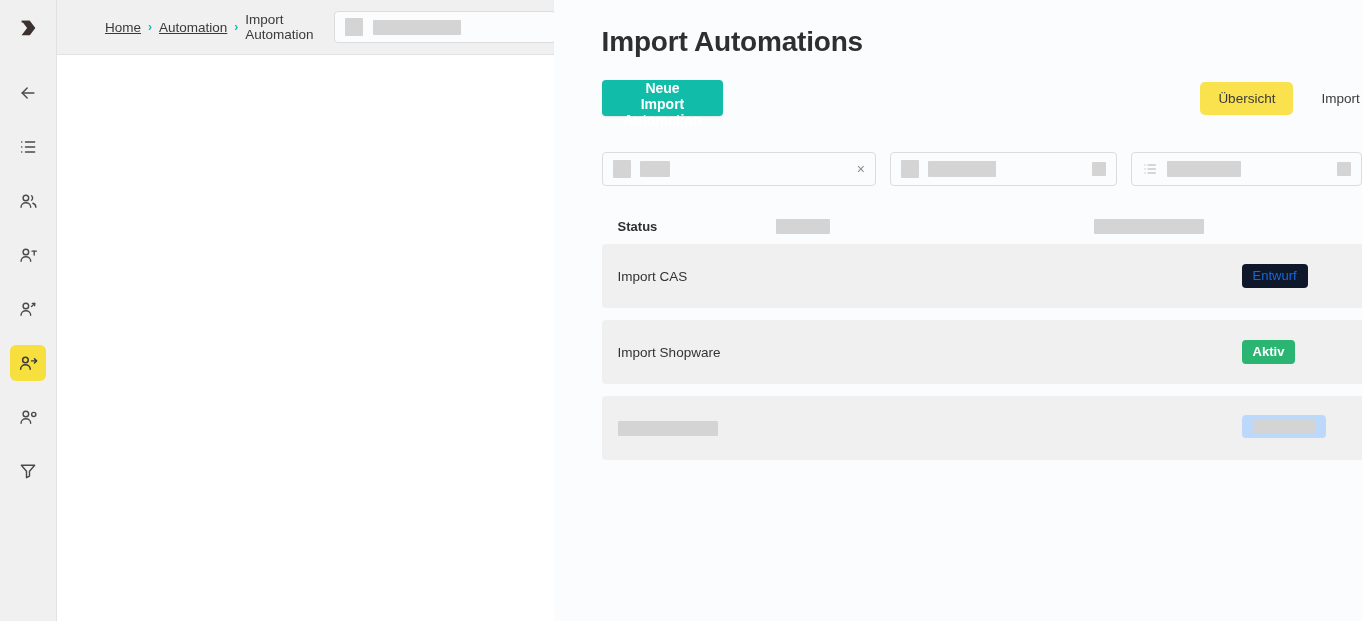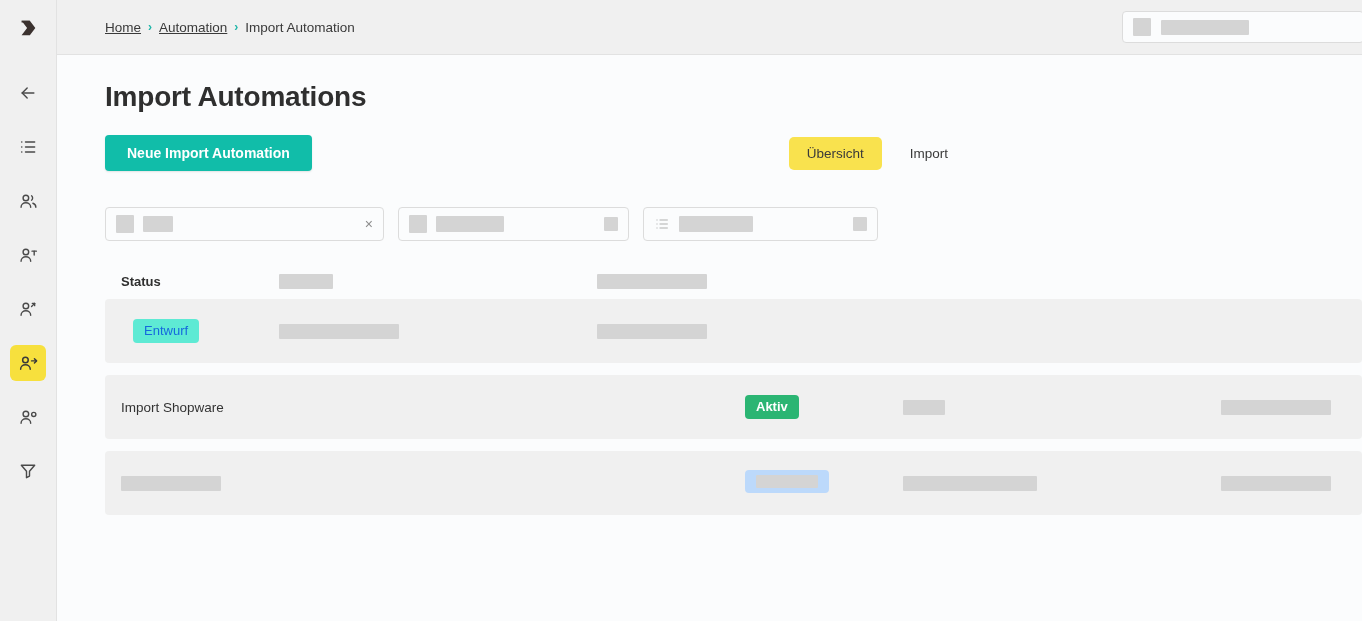--- a/index.html
+++ b/index.html
@@ -40,21 +40,21 @@
     width: 36px; height: 36px;
     border-radius: 6px;
     display: flex; align-items: center; justify-content: center;
     margin-bottom: 18px;
     cursor: pointer;
   }
   .nav-item.active { background: #f7e03d; }
   .nav-item svg { display: block; }
 
   
-  .right { flex: 1; display: flex; flex-direction: column; min-width: 0; }
+  .right { flex: 1; display: flex; flex-direction: row; min-width: 0; }
 
   
   .topbar {
     height: 55px;
     background: #f0f0f0;
     border-bottom: 1px solid #e2e2e2;
     display: flex;
     align-items: center;
     justify-content: space-between;
     padding: 0 0 0 48px;
@@ -196,21 +196,21 @@
 
   .badge {
     display: inline-block;
     font-size: 13px;
     font-weight: bold;
     border-radius: 4px;
     padding: 5px 11px;
     line-height: 1.15;
   }
   .badge-red   { background: #fa4b42; color: #ffffff; }
-  .badge-blue  { background: #5eead4; color: #1569dd; font-weight: normal; margin-left: 12px; }
+  .badge-blue  { background: #0f172a; color: #1569dd; font-weight: normal; }
   .badge-green { background: #2bb573; color: #ffffff; }
   .badge-skel  { background: #bcd9fb; padding: 5px 11px; border-radius: 4px; display: inline-block; }
 </style>
 </head>
 <body>
 
 <div class="app">
 
   <aside class="sidebar">
 
@@ -366,20 +366,21 @@
           <div class="col-c">
             <span class="sk" style="width:54px;height:15px;"></span>
           </div>
           <div class="col-d">
             <span class="sk" style="width:110px;height:15px;"></span>
           </div>
         </div>
 
 
         <div class="trow">
+          <div class="col-name cell-name">Import CAS</div>
           <div class="col-status">
             <span class="badge badge-blue">Entwurf</span>
           </div>
           <div class="col-c">
             <span class="sk" style="width:120px;height:15px;"></span>
           </div>
           <div class="col-d">
             <span class="sk" style="width:110px;height:15px;"></span>
           </div>
         </div>

